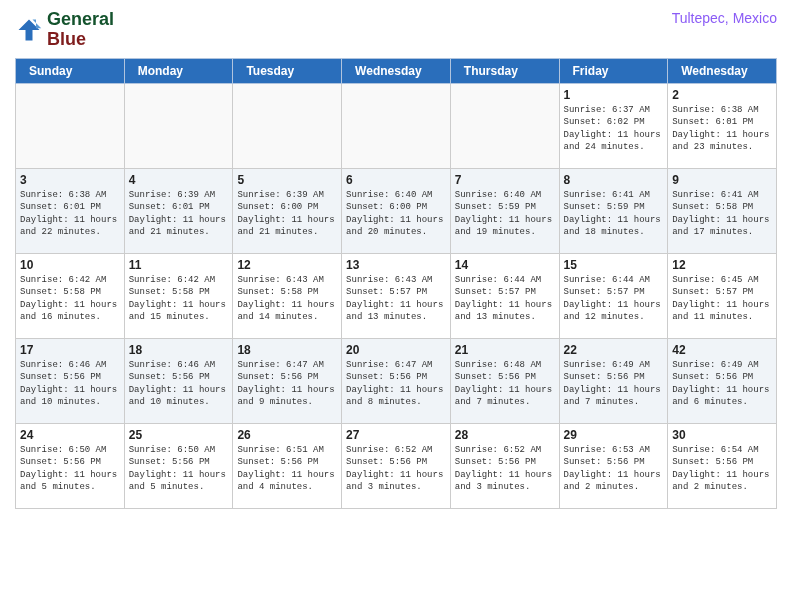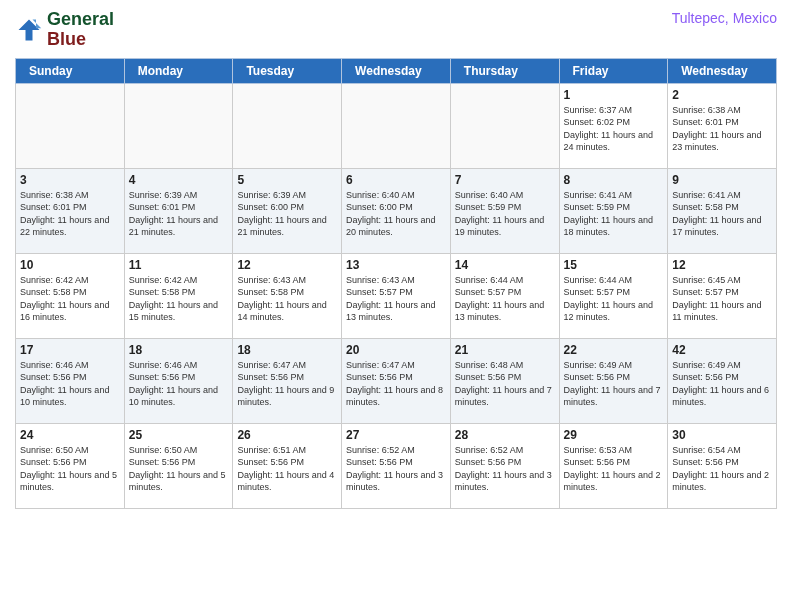--- a/index.html
+++ b/index.html
@@ -88,20 +88,21 @@
       font-size: 12px;
       font-weight: bold;
       color: #222;
       display: block;
       margin-bottom: 2px;
     }
     .day-info {
       font-size: 9px;
       color: #333;
       line-height: 1.4;
+      font-family: Liberation Mono, monospace;
     }
     .empty-cell {
       background: #f9f9f9 !important;
     }
     
     .row-even td { background: #f0f4f8; }
     .row-odd td { background: #fff; }
     .row-even .empty-cell, .row-odd .empty-cell { background: #f9f9f9 !important; }
   </style>
 </head>

